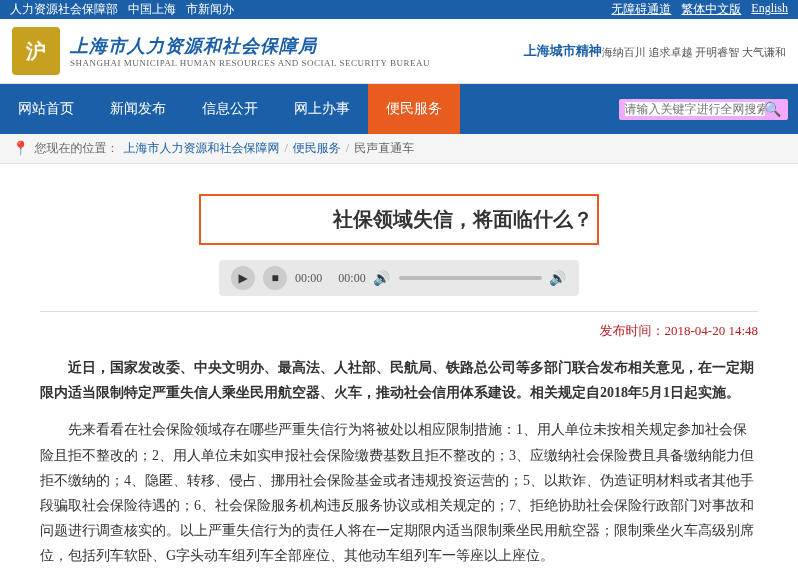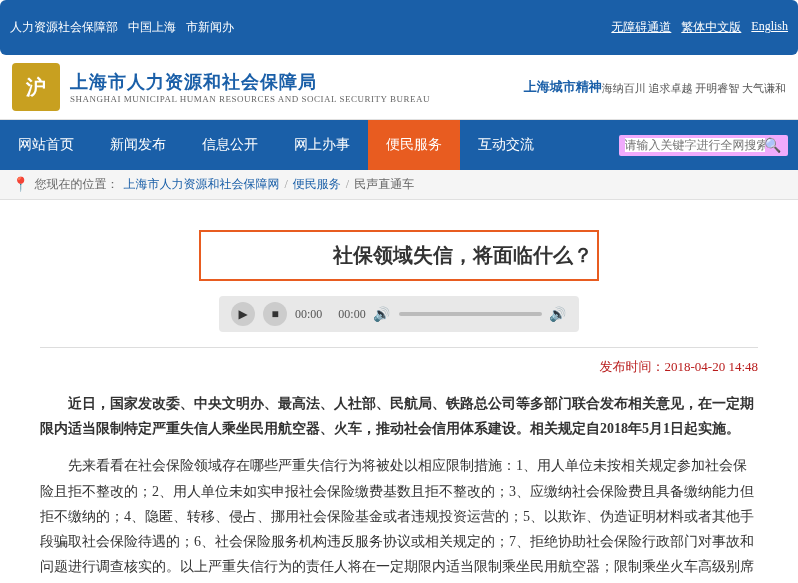--- a/index.html
+++ b/index.html
@@ -6,22 +6,21 @@
     body { font-family: 'SimSun', 'Microsoft YaHei', serif; font-size: 14px; color: #333; background: #fff; width: 798px; overflow-x: hidden; }
 
     
     .top-bar {
       background: #1a5fa8;
       color: #fff;
       font-size: 12px;
       display: flex;
       justify-content: space-between;
       align-items: flex-start;
-      padding: 19px 10px;
-      border-radius: 6px;
+      padding: 1px 10px;
     }
     .top-bar-left { display: flex; gap: 10px; }
     .top-bar-right { display: flex; gap: 10px; text-decoration: underline; }
     .top-bar a { color: #fff; text-decoration: none; font-size: 12px; }
 
     
     .header {
       display: flex;
       justify-content: space-between;
       align-items: center;
@@ -31,21 +30,21 @@
     }
     .header-left { display: flex; align-items: center; gap: 10px; }
     .logo-icon {
       width: 48px; height: 48px;
       background: #c8a020;
       border-radius: 4px;
       display: flex; align-items: center; justify-content: center;
       color: #fff; font-size: 20px; font-weight: bold;
     }
     .logo-text { display: flex; flex-direction: column; }
-    .logo-text-cn { font-size: 18px; font-weight: bold; color: #1a5fa8; letter-spacing: 1px; }
+    .logo-text-cn { font-size: 18px; font-weight: bold; color: #1a5fa8; letter-spacing: 1px; font-style: italic; }
     .logo-text-en { font-size: 9px; color: #666; letter-spacing: 0.5px; }
     .header-right { display: flex; flex-direction: row; align-items: flex-end; }
     .spirit-title { color: #1a5fa8; font-size: 13px; font-weight: bold; }
     .spirit-sub { font-size: 11px; color: #555; }
 
     
     .main-nav {
       background: #1a5fa8;
       display: flex;
       align-items: center;
@@ -199,21 +198,20 @@
   </div>
 </div>
 
 <div class="main-nav">
   <div class="main-nav-items">
     <a class="nav-item">网站首页</a>
     <a class="nav-item">新闻发布</a>
     <a class="nav-item">信息公开</a>
     <a class="nav-item">网上办事</a>
     <a class="nav-item active">便民服务</a>
-    <a class="nav-item">互动交流</a>
   </div>
   <div class="search-bar">
     <input type="text" placeholder="请输入关键字进行全网搜索" style="">
     <span class="search-icon">🔍</span>
   </div>
 </div>
 
 <div class="breadcrumb">
   <span class="location-icon">📍</span>
   <span>您现在的位置：</span>

